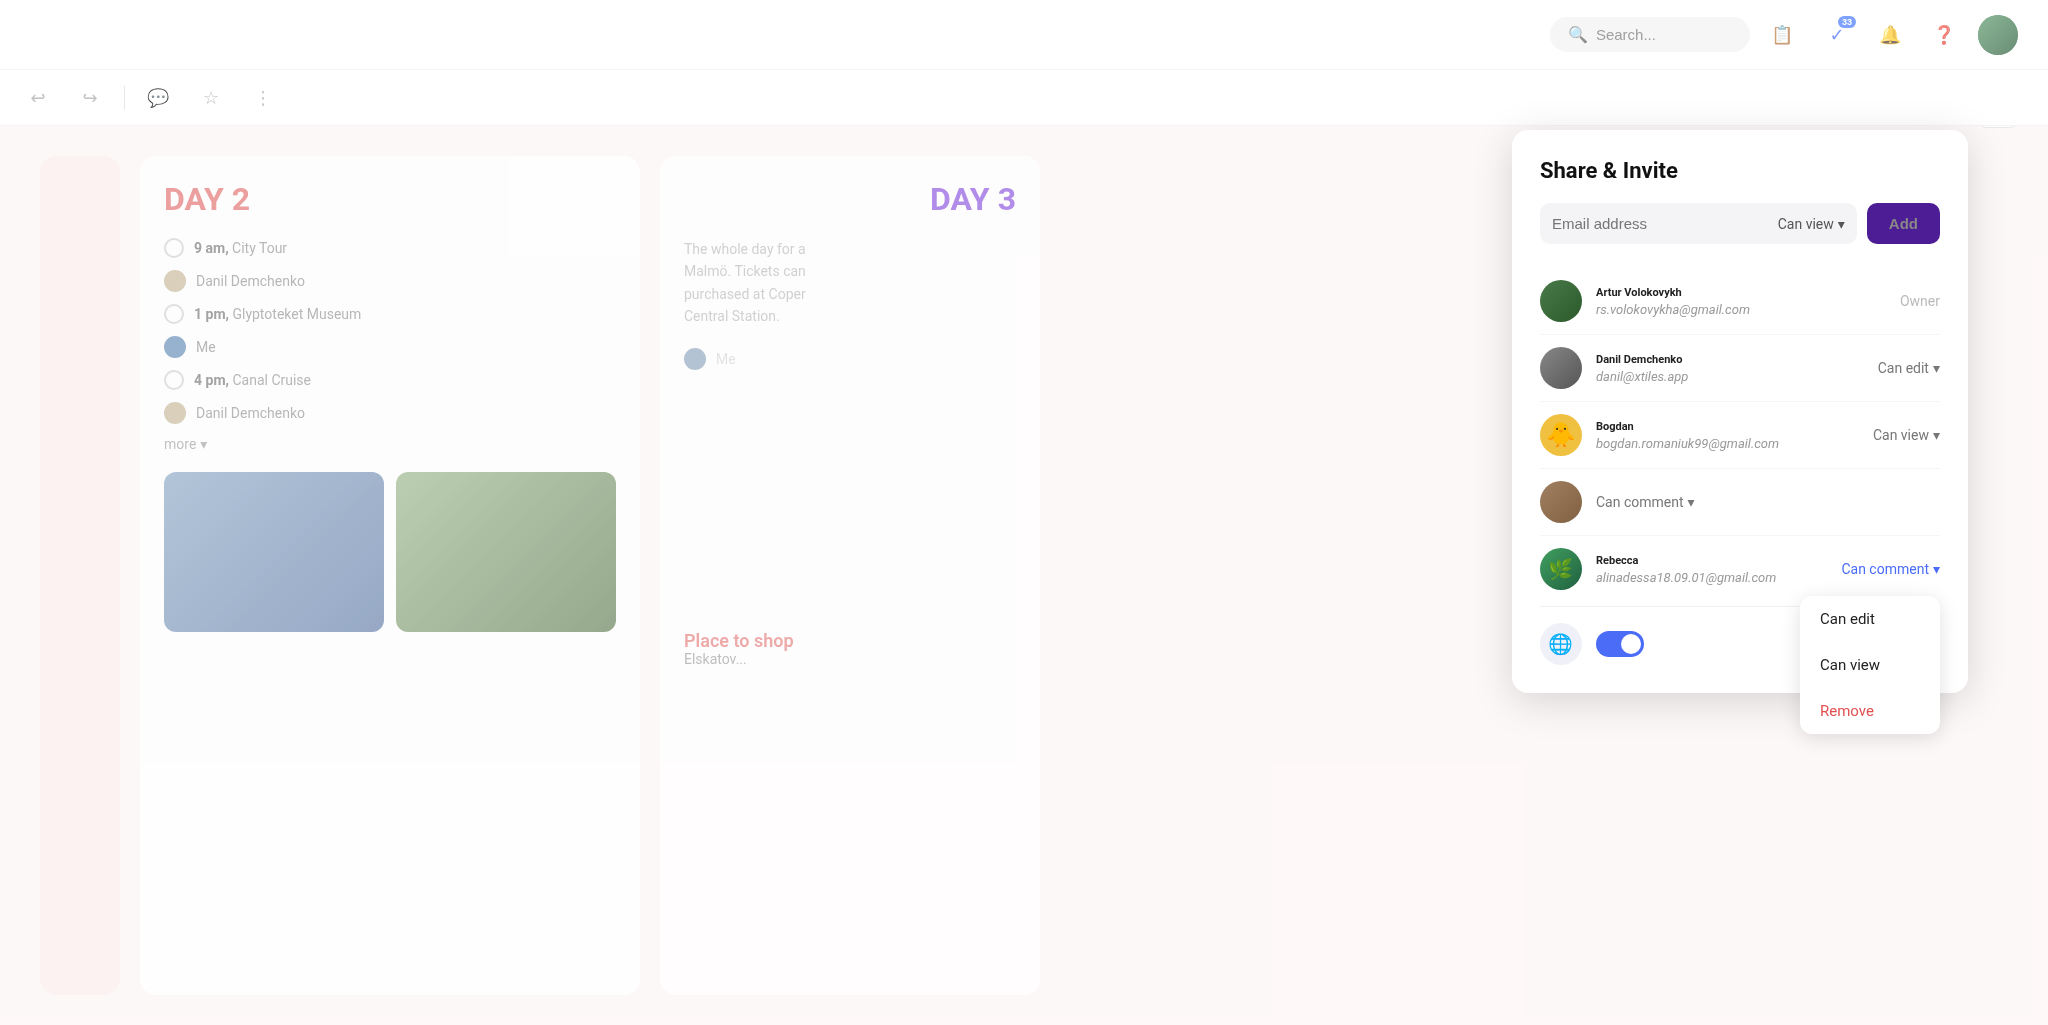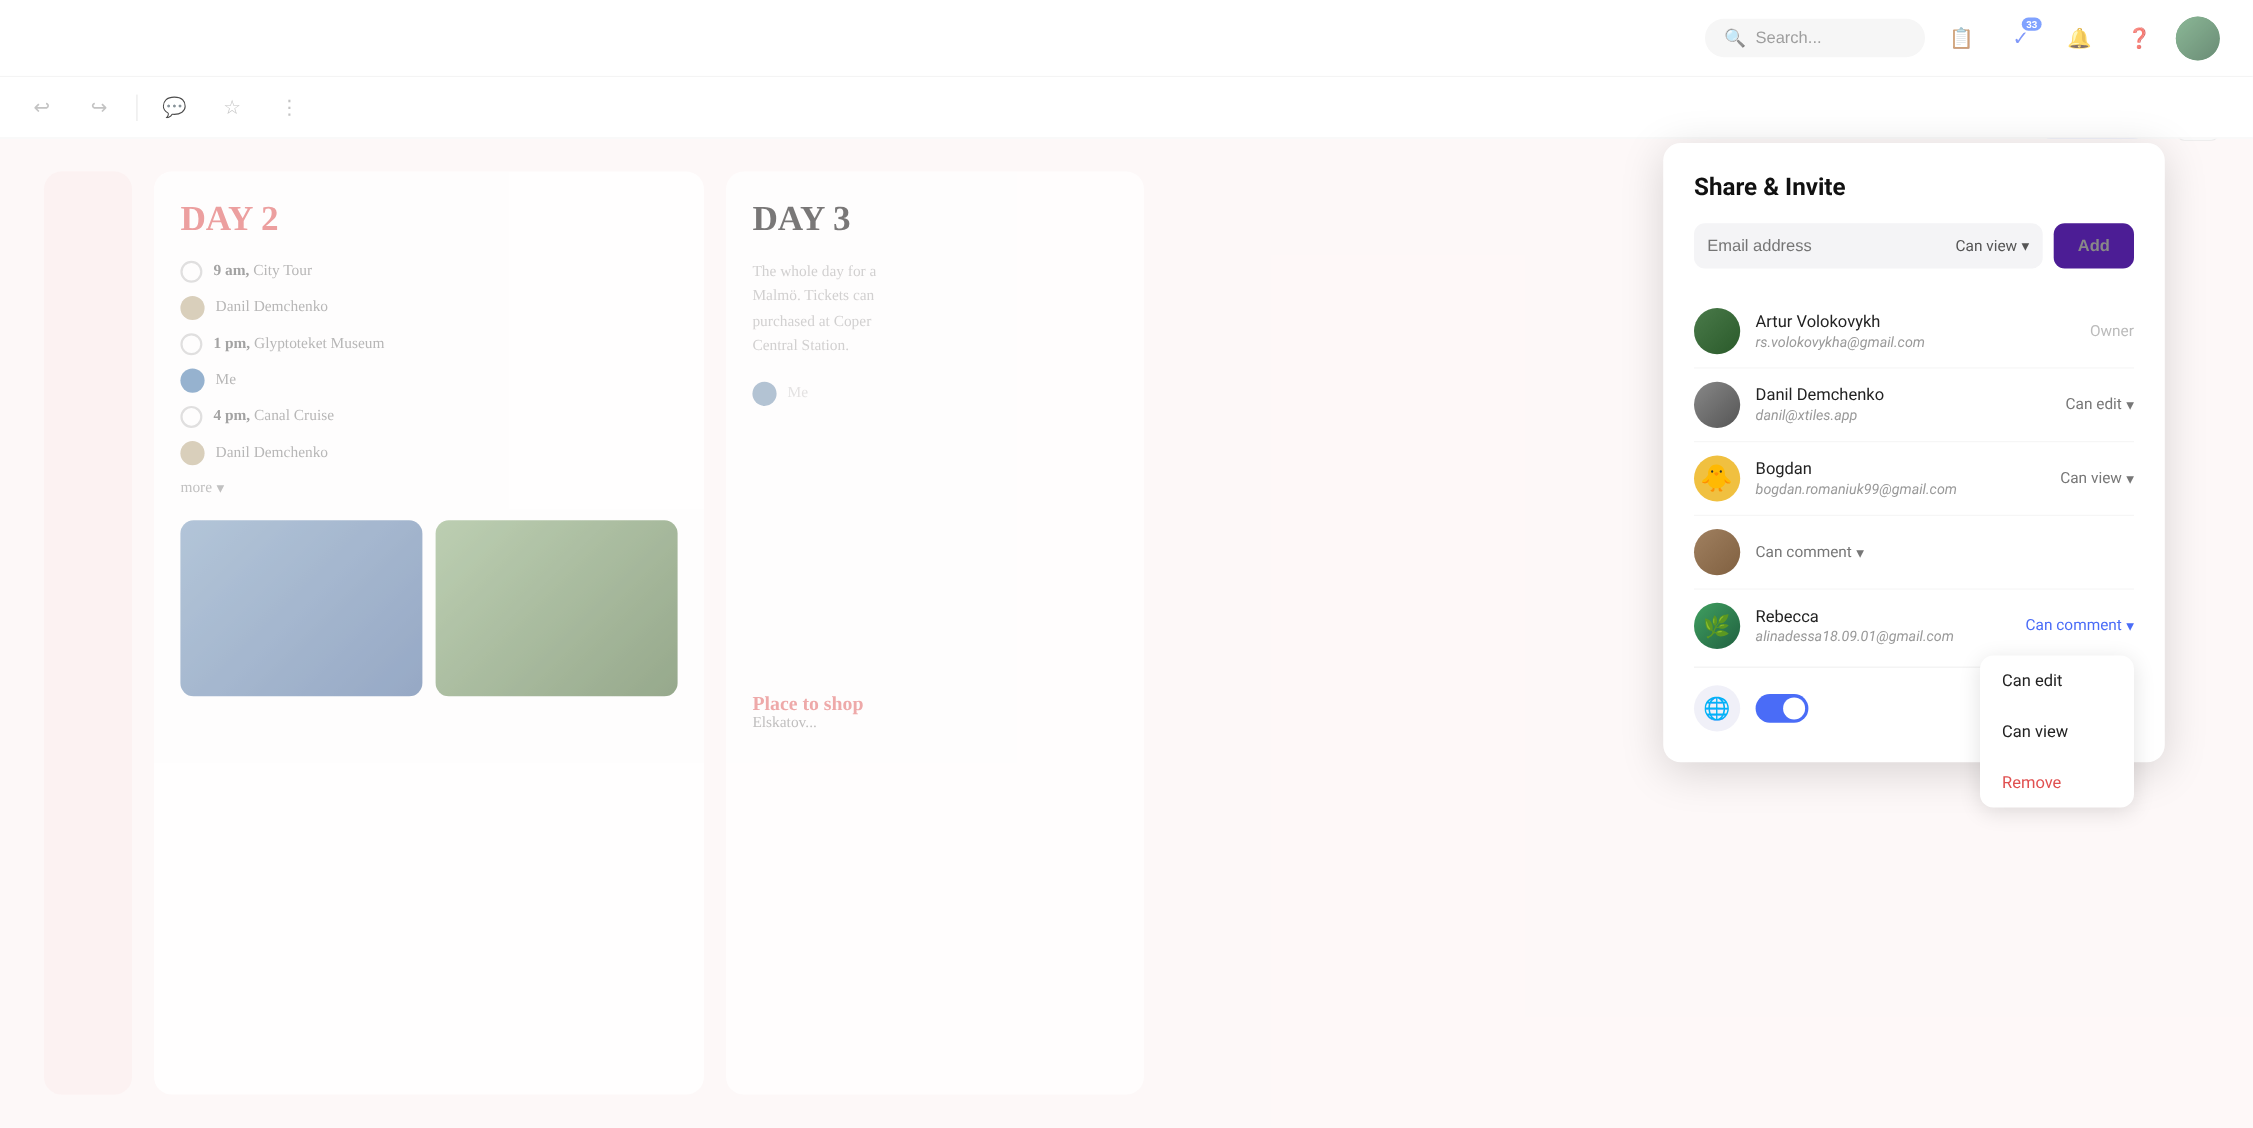--- a/index.html
+++ b/index.html
@@ -169,28 +169,27 @@
       padding: 30px 40px;
       display: flex;
       gap: 20px;
     }
 
     .day-card {
       border-radius: 16px;
       padding: 24px;
       min-width: 400px;
       position: relative;
-      font-family: Liberation Serif, serif;
     }
     .day-card-1 { background: #f9e8e8; opacity: 0.7; }
     .day-card-2 { background: #fff; opacity: 0.85; min-width: 420px; }
     .day-card-3 { background: #fff; opacity: 0.75; min-width: 380px; }
 
     .day-title { font-size: 32px; font-weight: 700; color: #e06060; margin-bottom: 20px; }
-    .day-title-3 { color: #000000; }
+    .day-title-3 { color: #6d28d9; text-align: right; }
     .event-row { display: flex; align-items: center; gap: 10px; margin-bottom: 12px; }
     .event-circle { width: 20px; height: 20px; border-radius: 50%; border: 2px solid #ccc; flex-shrink: 0; }
     .event-text { font-size: 14px; color: #888; }
     .event-text strong { color: #666; }
     .mini-avatar { width: 22px; height: 22px; border-radius: 50%; background: #c0b090; flex-shrink: 0; }
 
     .more-btn {
       display: flex; align-items: center; gap: 4px;
       color: #999; font-size: 14px; cursor: pointer; margin-top: 8px;
     }
@@ -294,21 +293,21 @@
       border-radius: 50%;
       flex-shrink: 0;
       display: flex;
       align-items: center;
       justify-content: center;
       font-size: 18px;
       overflow: hidden;
     }
 
     .user-info { flex: 1; }
-    .user-name { font-size: 15px; font-weight: 400; color: #222; }
+    .user-name { font-size: 11px; font-weight: 700; color: #222; }
     .user-email { font-size: 13px; color: #999; margin-top: 3px; font-style: italic; }
 
     .user-role {
       font-size: 14px;
       color: #777;
       display: flex;
       align-items: center;
       gap: 4px;
       cursor: pointer;
     }

